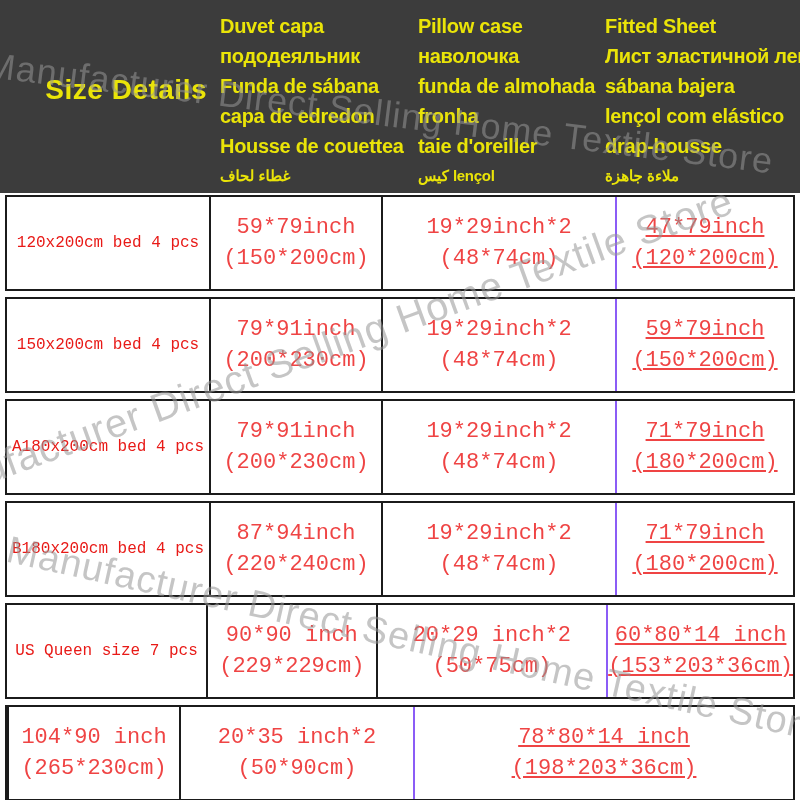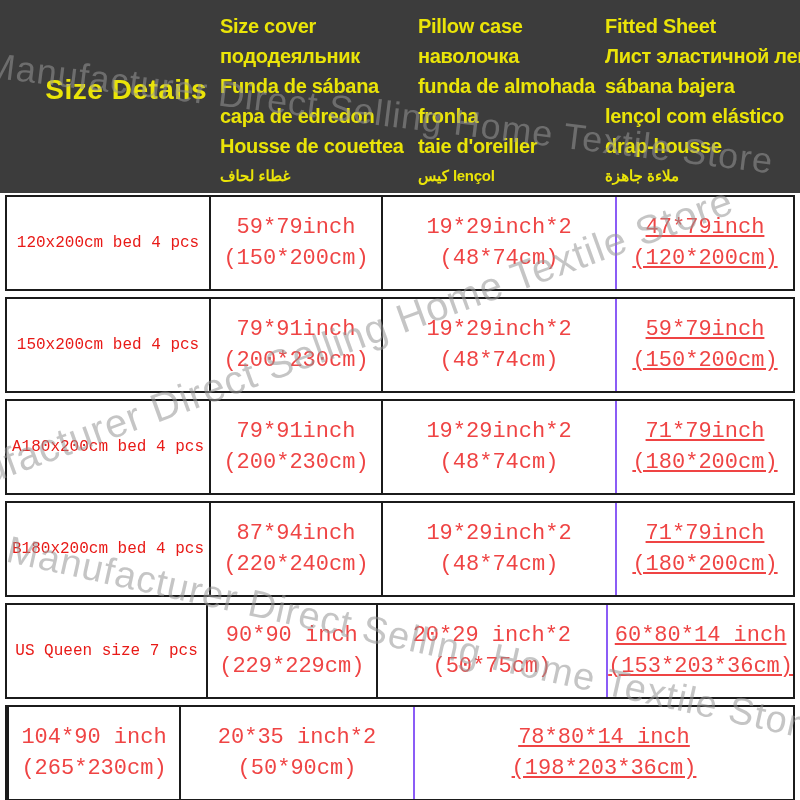--- a/index.html
+++ b/index.html
@@ -54,21 +54,21 @@
 </style>
 </head>
 <body>
 
 <div class="stage">
 
   <div class="header">
     <div class="size-title">Size Details</div>
 
     <div class="hcol hcol-duvet">
-      <div>Size cover</div>
+      <div>Duvet capa</div>
       <div>пододеяльник</div>
       <div>Funda de sábana</div>
       <div>capa de edredon</div>
       <div>Housse de couettea</div>
       <div class="hline-ar">غطاء لحاف</div>
     </div>
 
     <div class="hcol hcol-pillow">
       <div>Pillow case</div>
       <div>наволочка</div>

